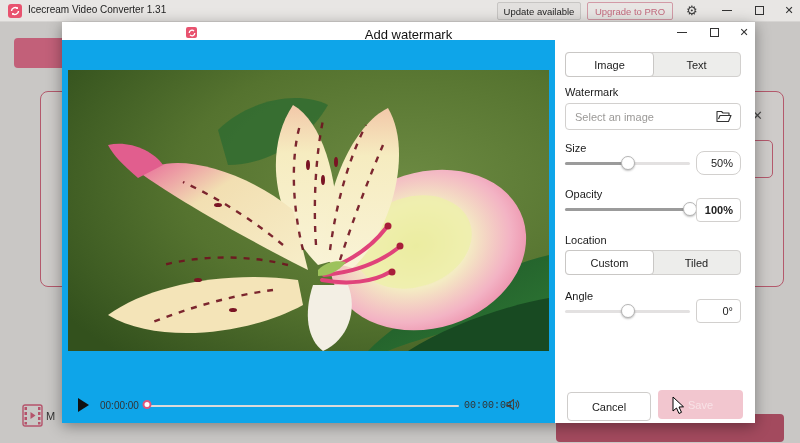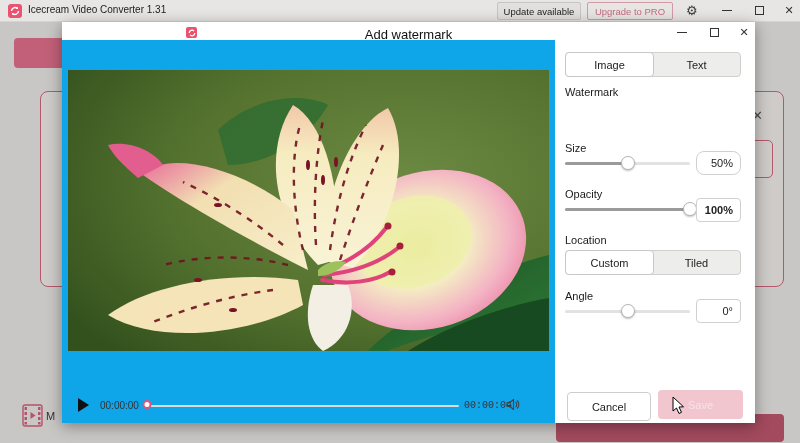--- a/index.html
+++ b/index.html
@@ -225,20 +225,29 @@
         </svg>
     </div>
   </div>
 
   <div class="abs seg" style="top:30px;">
     <div class="seg-half seg-sel">Image</div>
     <div class="seg-half">Text</div>
   </div>
 
   <div class="abs rp-label" style="top:64px;">Watermark</div>
+  <div class="abs input">
+    <span class="placeholder">Select an image</span>
+    <span style="padding-right:8px; display:flex;">
+      <svg width="16" height="13" viewBox="0 0 16 13">
+          <path d="M1 3 V11.5 H12.5 L15 5.5 H4 L2.5 9" fill="none" stroke="#333" stroke-width="1.1" stroke-linejoin="round"></path>
+          <path d="M1 3 V1.5 H5.5 L7 3 H13 V5.5" fill="none" stroke="#333" stroke-width="1.1" stroke-linejoin="round"></path>
+        </svg>
+    </span>
+  </div>
 
   <div class="abs rp-label" style="top:120px;">Size</div>
   <div class="abs track" style="top:140px;">
     <div class="tfill" style="width: 50%;"></div>
     <div class="sthumb" style="left: 50%;"></div>
   </div>
   <div class="abs valbox" style="top:129px;border-radius:8px;">50%</div>
 
   <div class="abs rp-label" style="top:166px;">Opacity</div>
   <div class="abs track" style="top:186px;">

